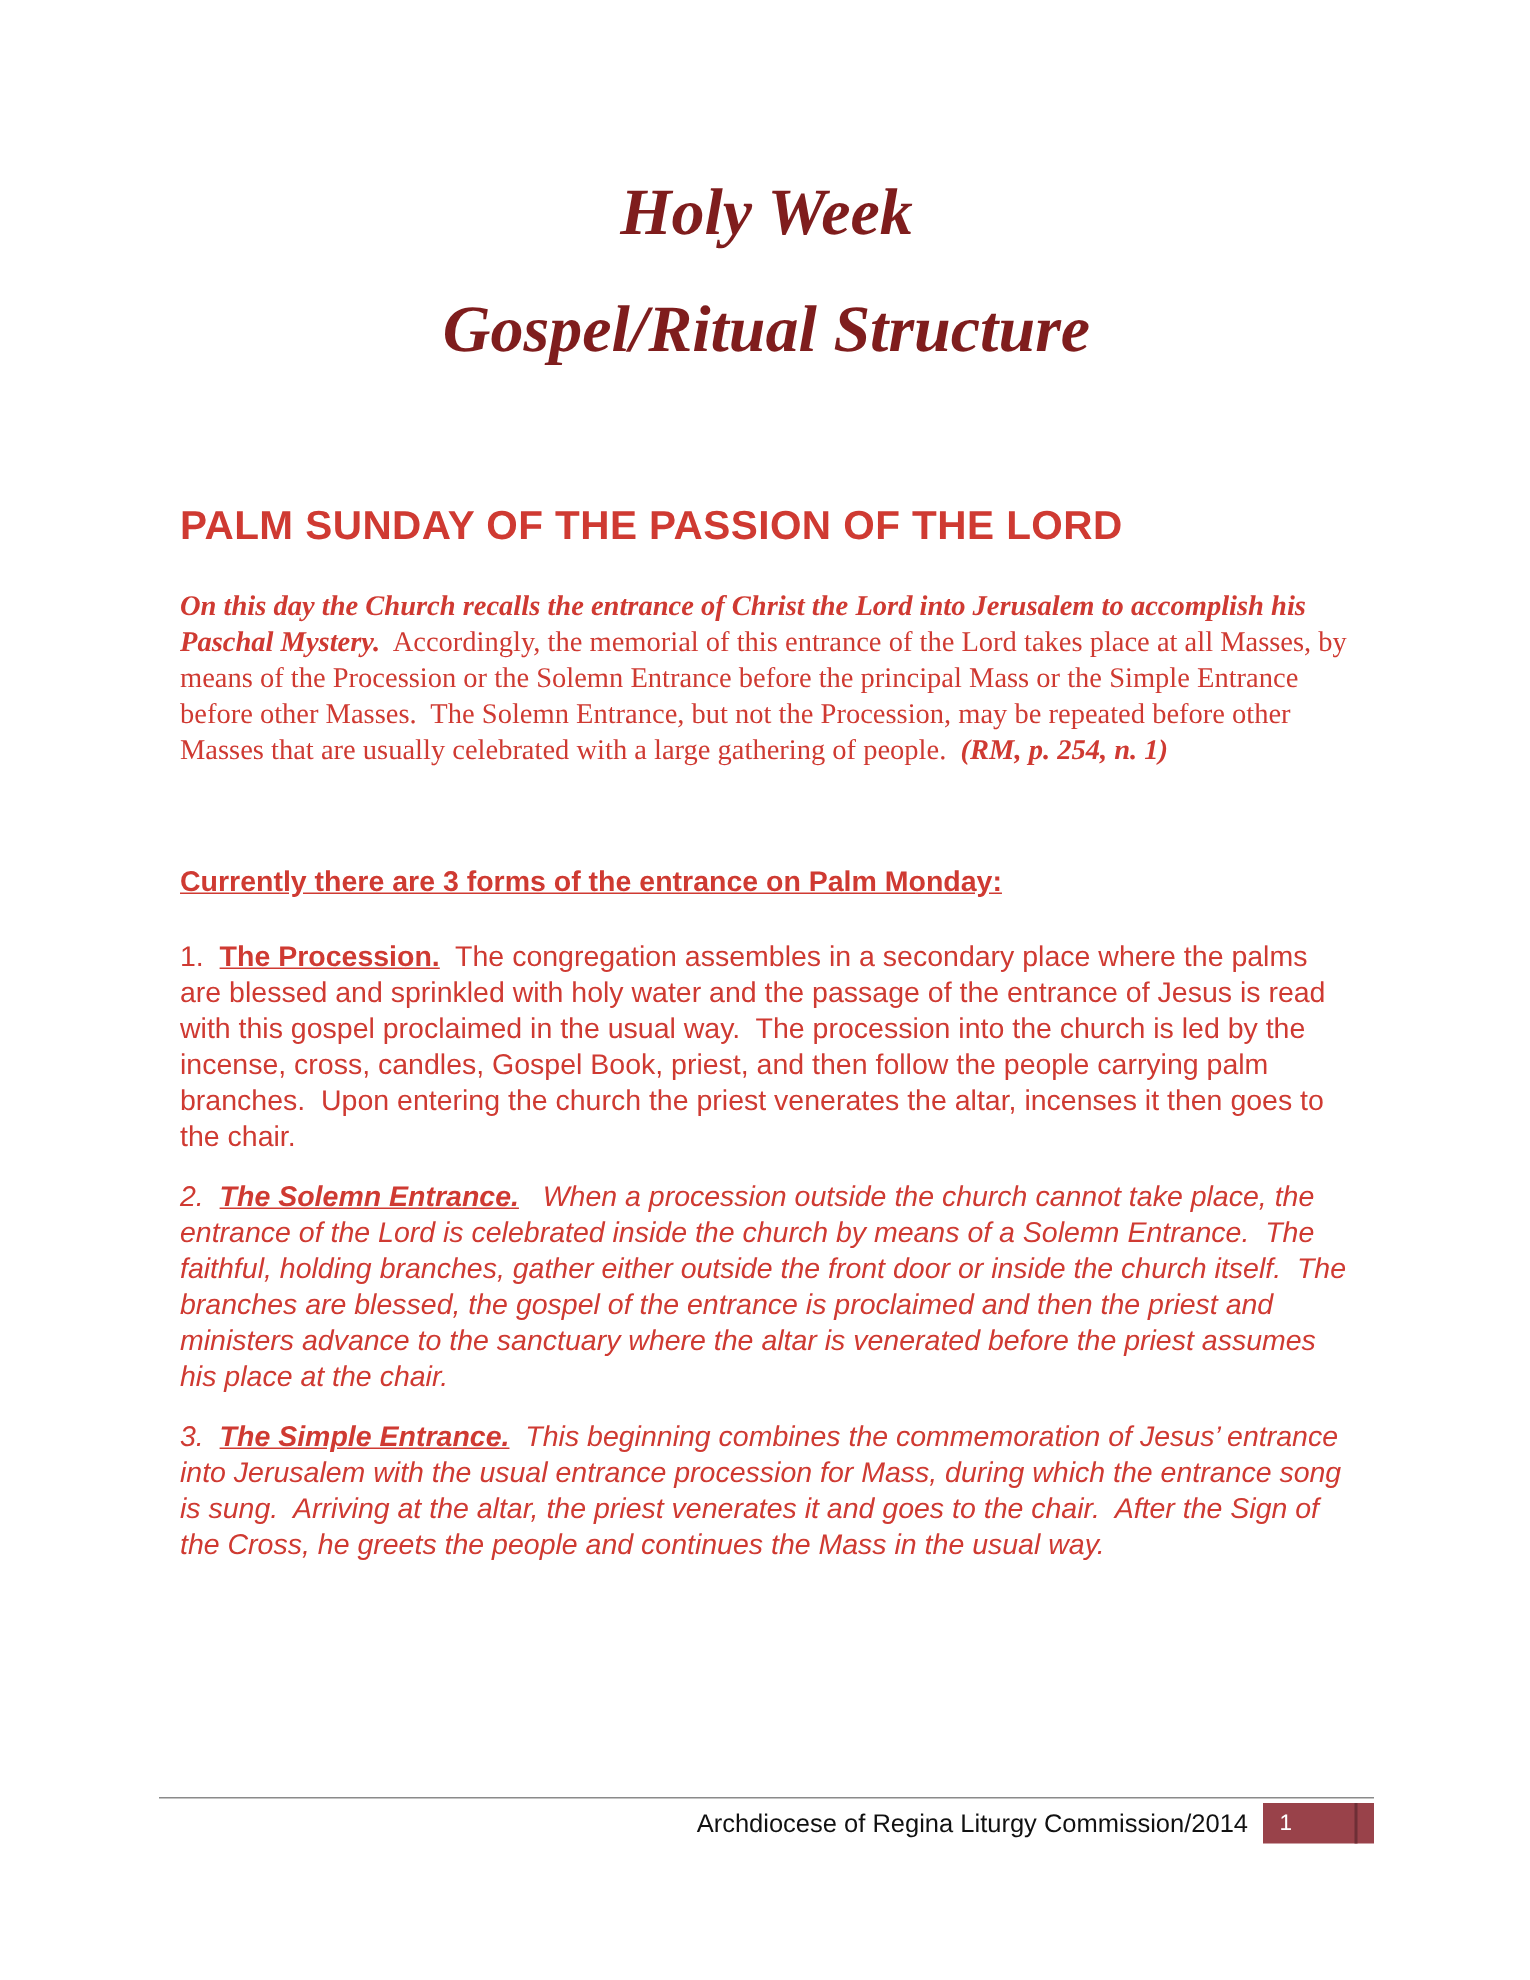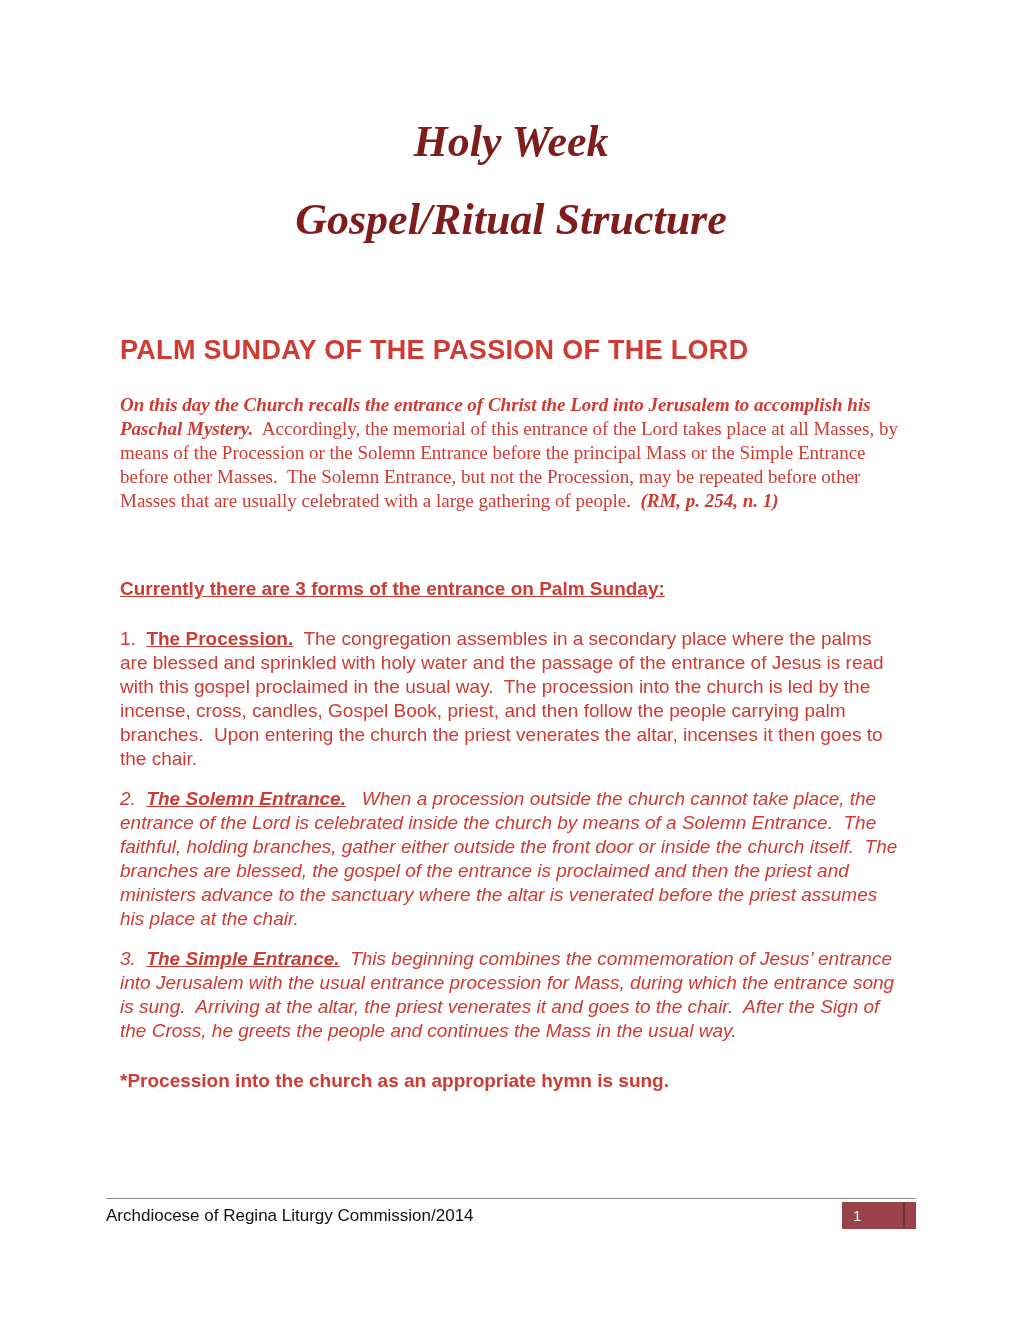--- a/index.html
+++ b/index.html
@@ -60,21 +60,21 @@
   
   .footer {
     position: absolute;
     left: 106px;
     right: 104px;
     top: 1198px;
   }
   .footer-rule { border-top: 1px solid var(--rule, #8a8a8a); }
   .footer-row {
     display: flex;
-    justify-content: space-between;
+    justify-content: flex-end;
     align-items: center;
     gap: 10px;
     margin-top: 3px;
   }
   .footer-text {
     color: #111111;
     font-size: 17px;
     line-height: 24px;
   }
   .page-box {
@@ -106,29 +106,28 @@
 
     <h1 class="doc-title">
         <span class="title-line">Holy Week</span>
         <span class="title-line">Gospel/Ritual Structure</span>
       </h1>
 
     <h2 class="section-heading">PALM SUNDAY OF THE PASSION OF THE LORD</h2>
 
     <p class="red intro"><span class="bi">On this day the Church recalls the entrance of Christ the Lord into Jerusalem to accomplish his Paschal Mystery.</span><span>  Accordingly, the memorial of this entrance of the Lord takes place at all Masses, by means of the Procession or the Solemn Entrance before the principal Mass or the Simple Entrance before other Masses.  The Solemn Entrance, but not the Procession, may be repeated before other Masses that are usually celebrated with a large gathering of people.  </span><span class="bi">(RM, p. 254, n. 1)</span></p>
 
-    <p class="red forms-heading"><span class="u">Currently there are 3 forms of the entrance on Palm Sunday:</span></p>
+    <p class="red forms-heading"><span class="u">Currently there are 3 forms of the entrance on Palm Monday:</span></p>
 
     <p class="red item"><span class="num">1.  </span><span class="label">The Procession.</span><span>  The congregation assembles in a secondary place where the palms are blessed and sprinkled with holy water and the passage of the entrance of Jesus is read with this gospel proclaimed in the usual way.  The procession into the church is led by the incense, cross, candles, Gospel Book, priest, and then follow the people carrying palm branches.  Upon entering the church the priest venerates the altar, incenses it then goes to the chair.</span></p>
 
     <p class="red item"><span class="num">2.  </span><span class="label">The Solemn Entrance.</span><span>   When a procession outside the church cannot take place, the entrance of the Lord is celebrated inside the church by means of a Solemn Entrance.  The faithful, holding branches, gather either outside the front door or inside the church itself.  The branches are blessed, the gospel of the entrance is proclaimed and then the priest and ministers advance to the sanctuary where the altar is venerated before the priest assumes his place at the chair.</span></p>
 
     <p class="red item"><span class="num">3.  </span><span class="label">The Simple Entrance.</span><span>  This beginning combines the commemoration of Jesus’ entrance into Jerusalem with the usual entrance procession for Mass, during which the entrance song is sung.  Arriving at the altar, the priest venerates it and goes to the chair.  After the Sign of the Cross, he greets the people and continues the Mass in the usual way.</span></p>
 
-    <p class="red note">*Procession into the church as an appropriate hymn is sung.</p>
 
   </div>
 
   <div class="footer">
     <div class="footer-rule"></div>
     <div class="footer-row">
       <span class="footer-text">Archdiocese of Regina Liturgy Commission/2014</span>
       <span class="page-box">
           <span class="page-num">1</span>
         </span>

